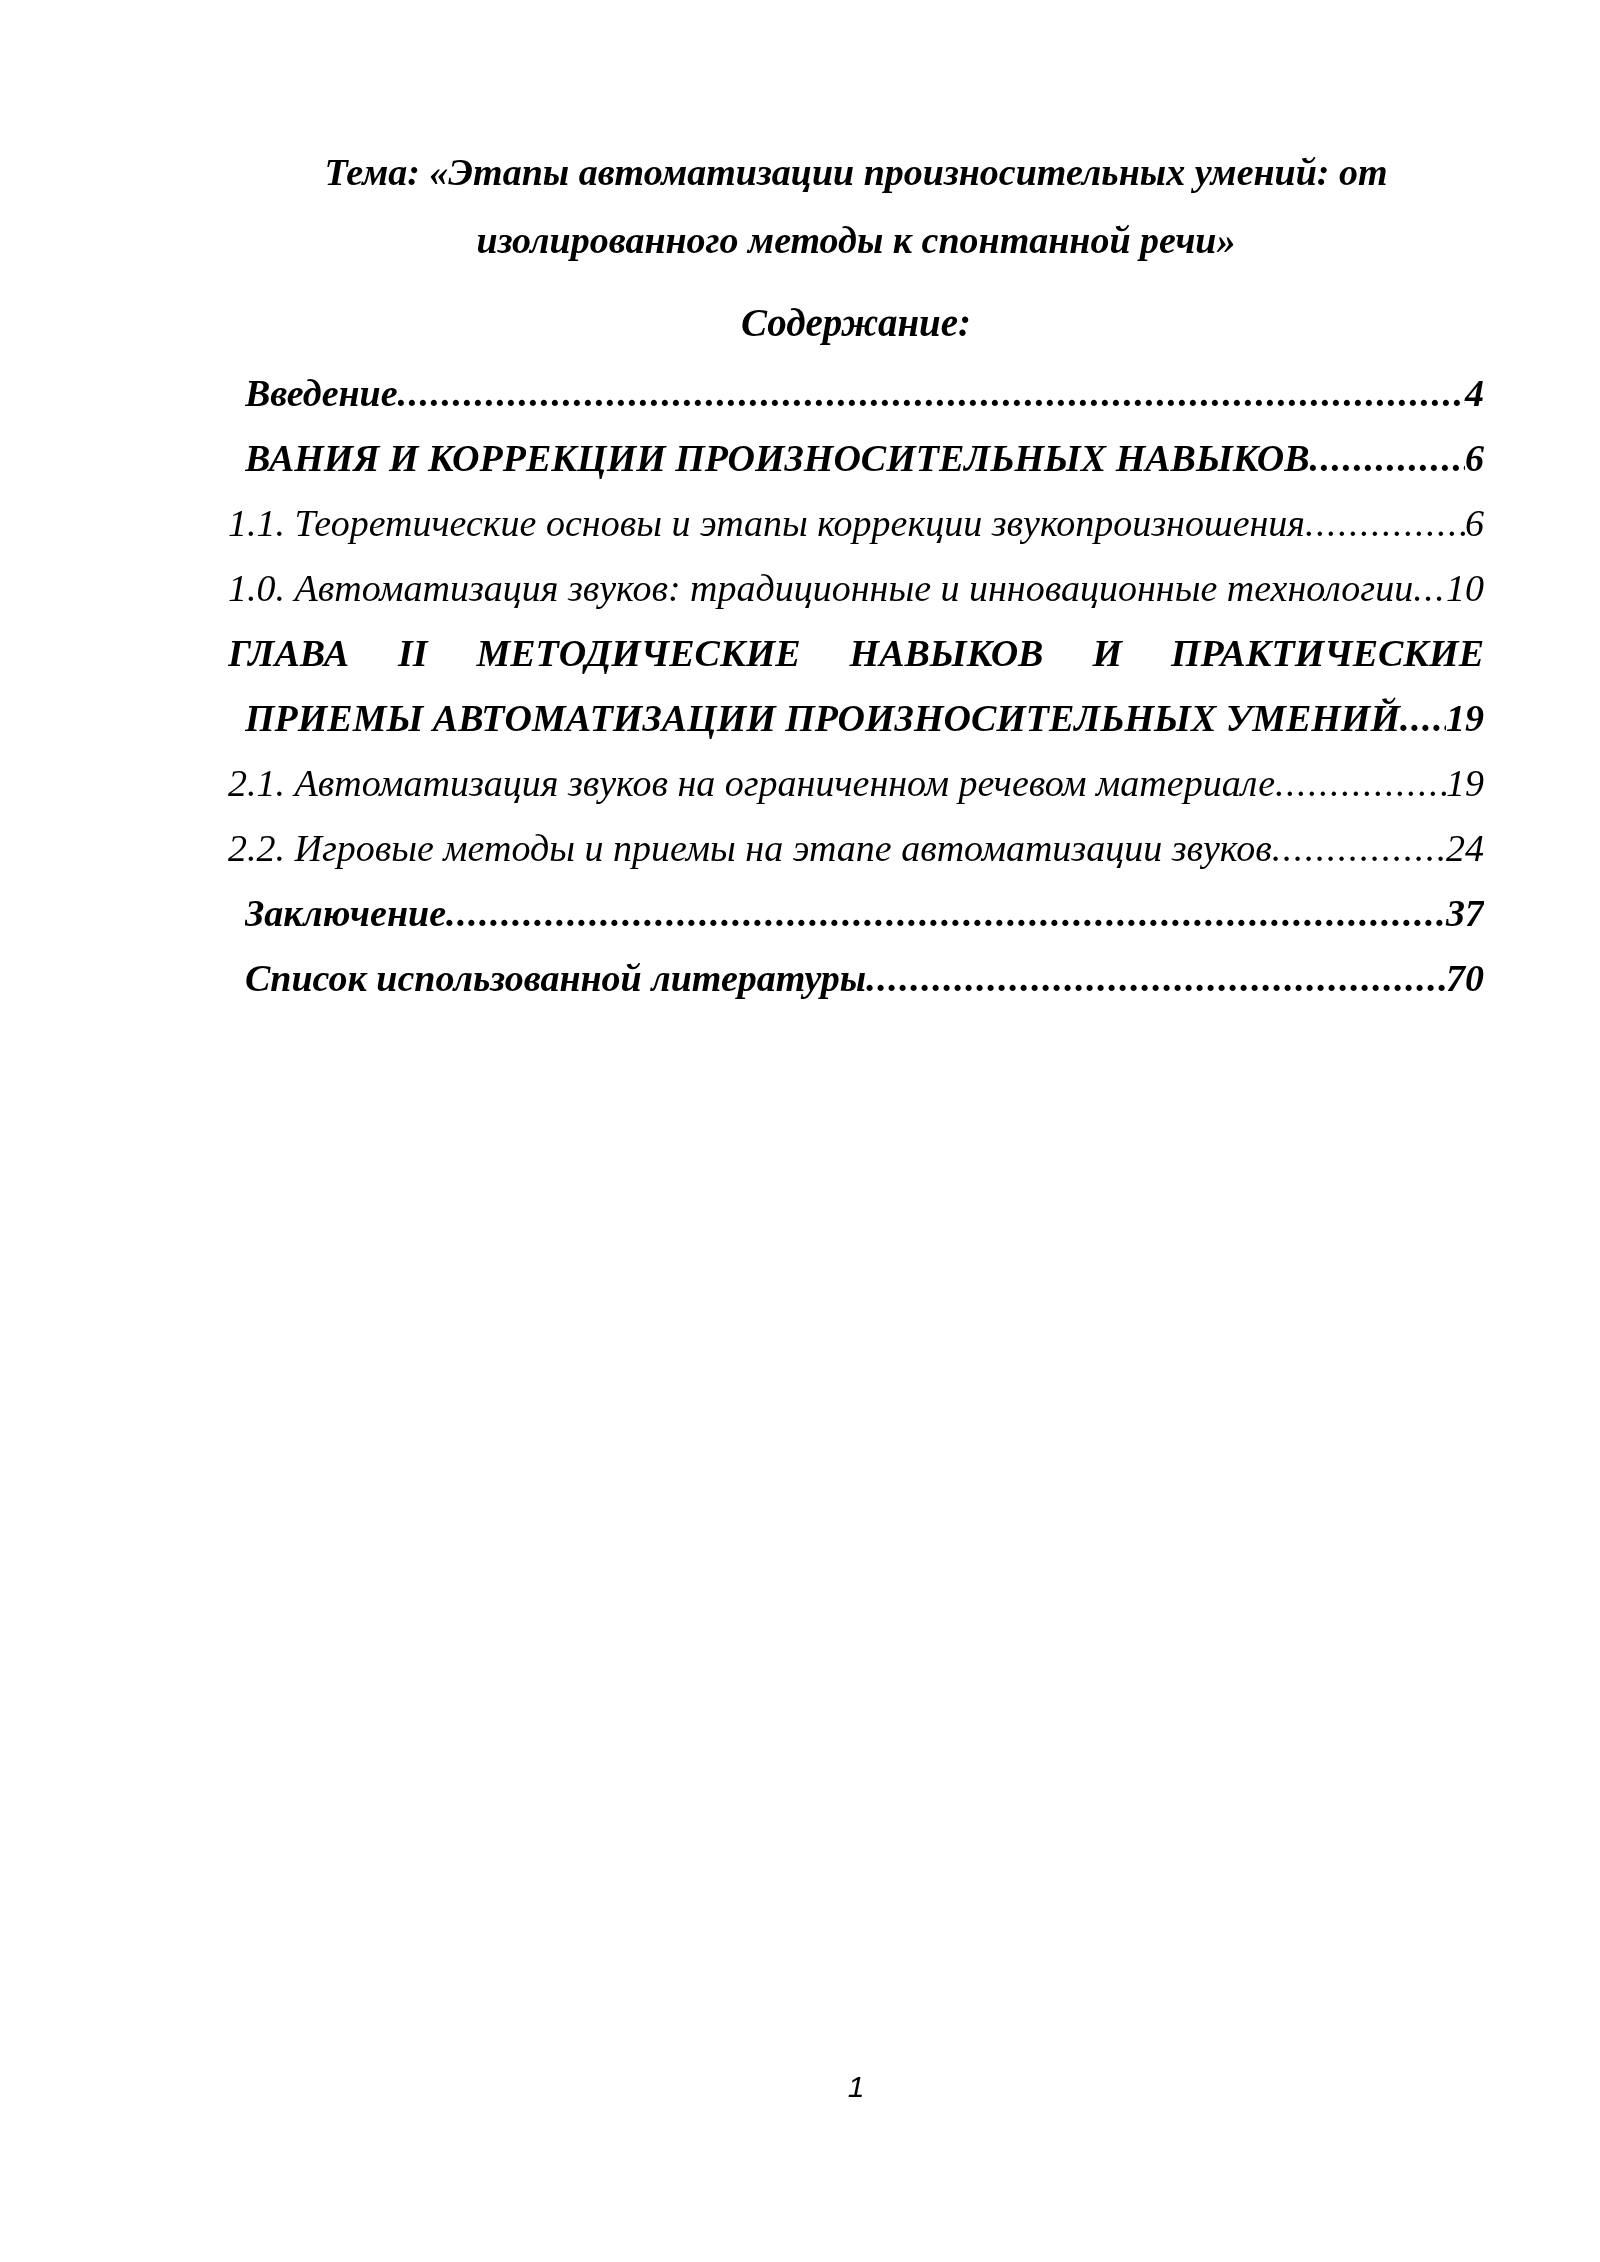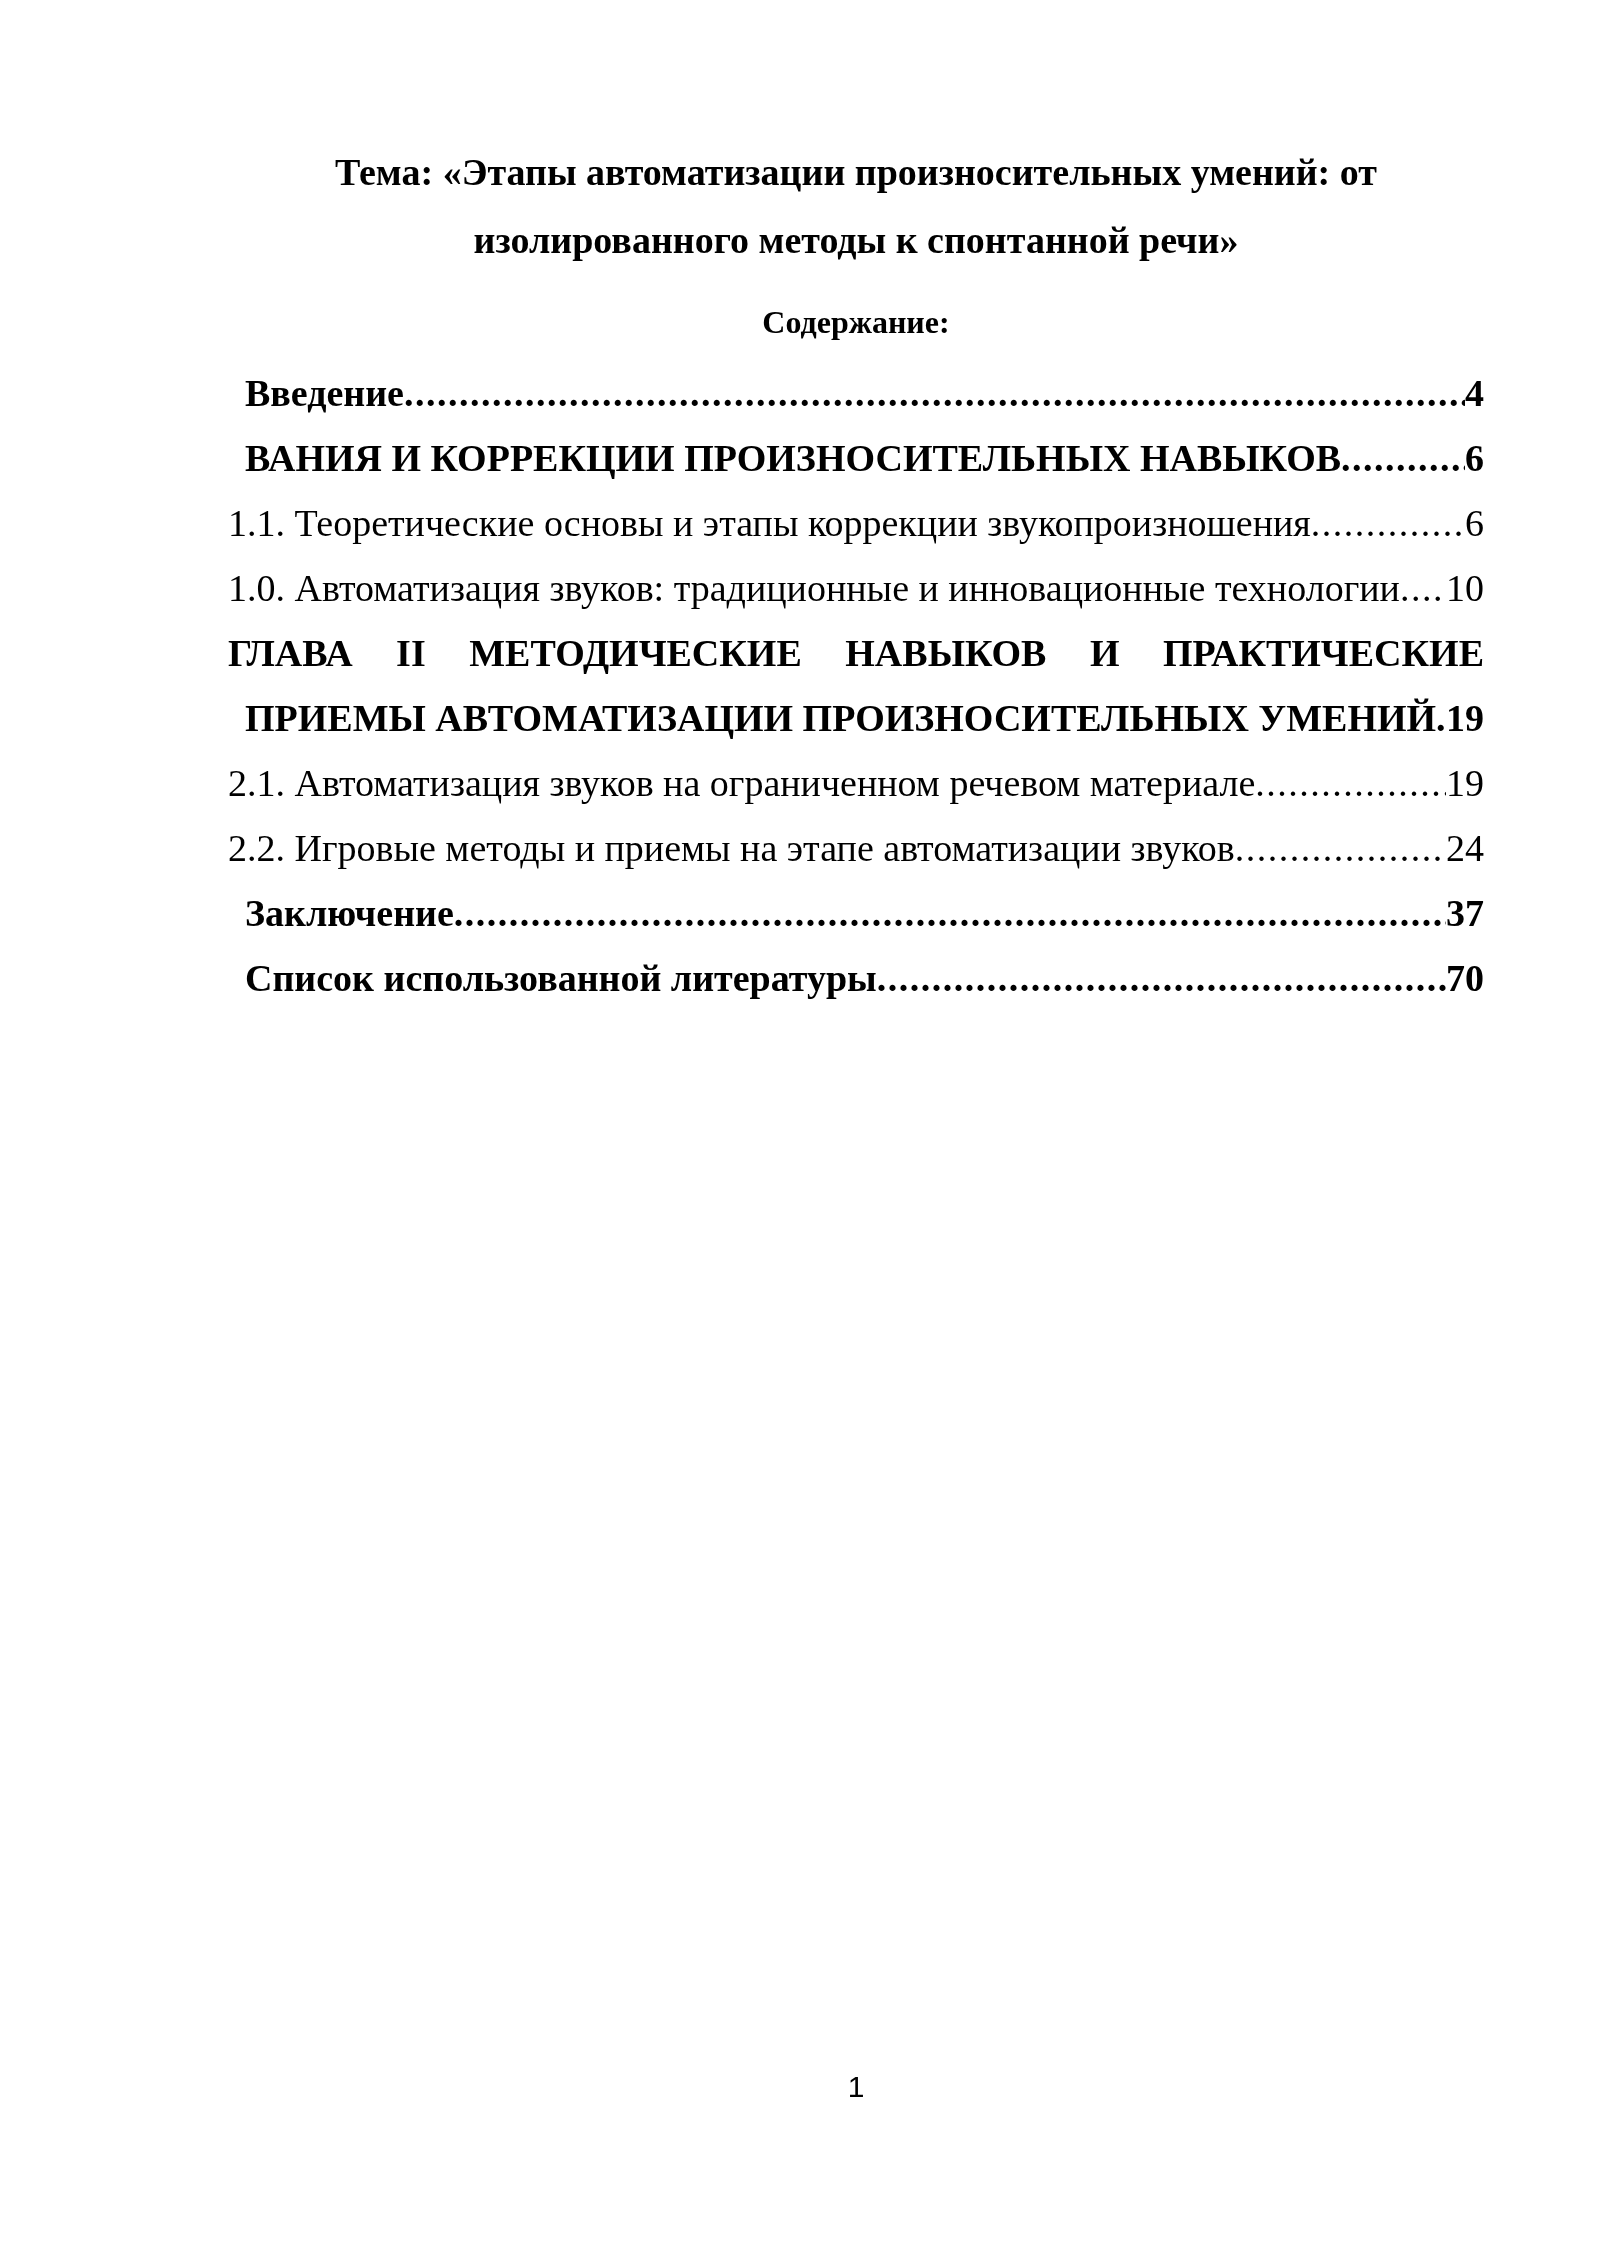--- a/index.html
+++ b/index.html
@@ -5,35 +5,36 @@
   * { margin: 0; padding: 0; box-sizing: border-box; }
   html, body { background: #ffffff; }
   .page {
     position: relative;
     width: 1600px;
     height: 2262px;
     background: #ffffff;
     color: #000000;
     font-family: "Liberation Serif", serif;
     overflow: hidden;
+    font-style: italic;
   }
   .content {
     position: absolute;
     left: 228px;
     top: 138px;
     width: 1256px;
   }
   .doc-title {
     font-size: 38px;
     font-weight: 700;
     line-height: 68px;
     text-align: center;
   }
   .contents-heading {
-    font-size: 32px;
+    font-size: 39px;
     font-weight: 700;
     line-height: 65px;
     text-align: center;
     margin-top: 16px;
     margin-bottom: 6px;
   }
   .toc { font-size: 38px; }
   .toc-row {
     display: flex;
     align-items: baseline;

